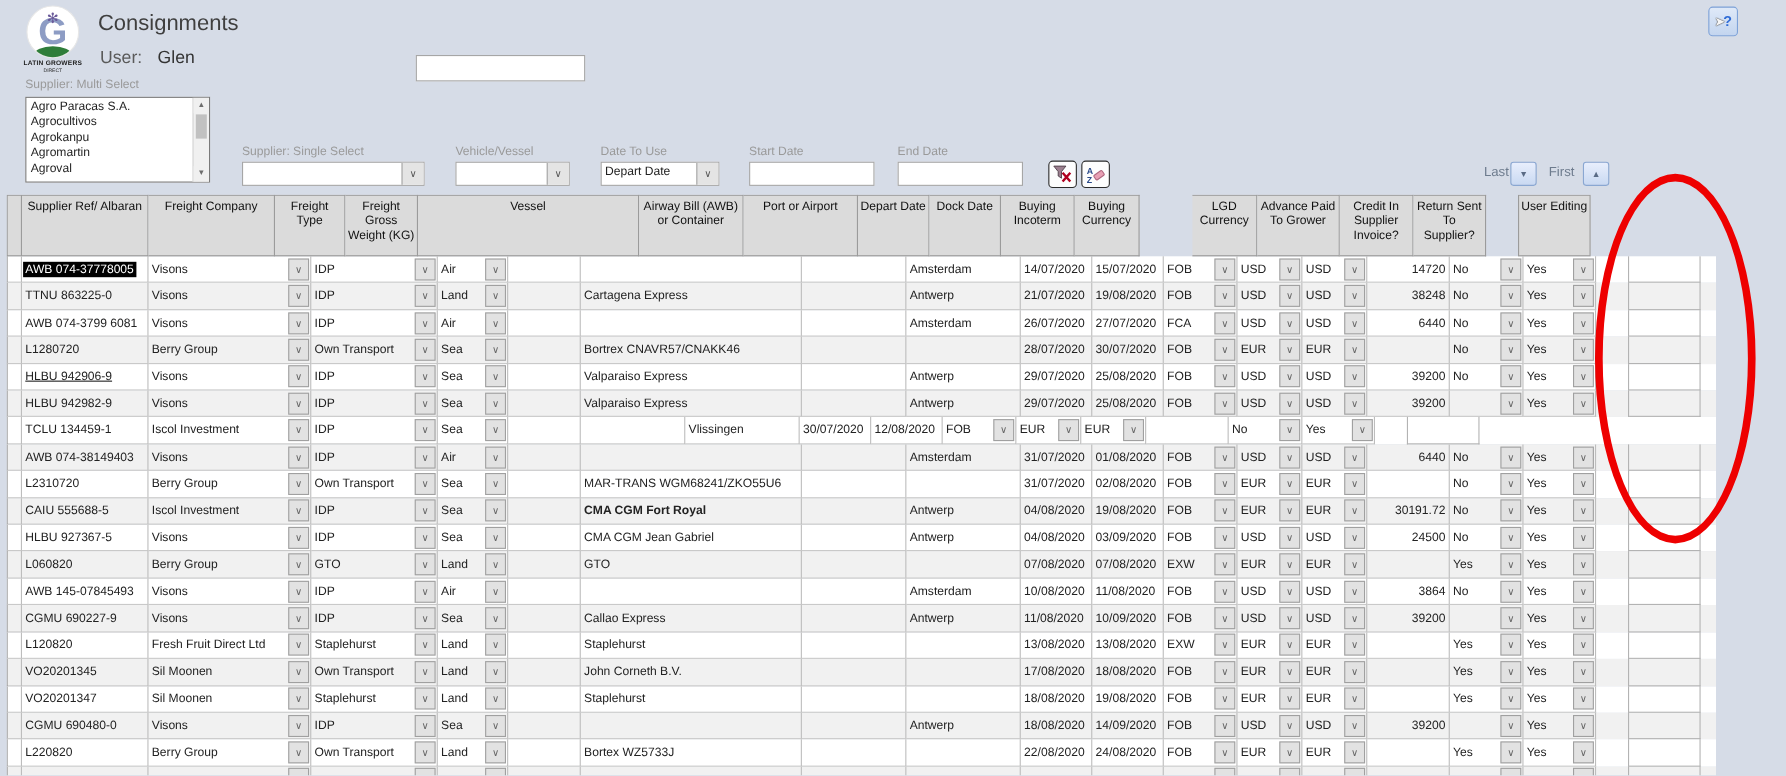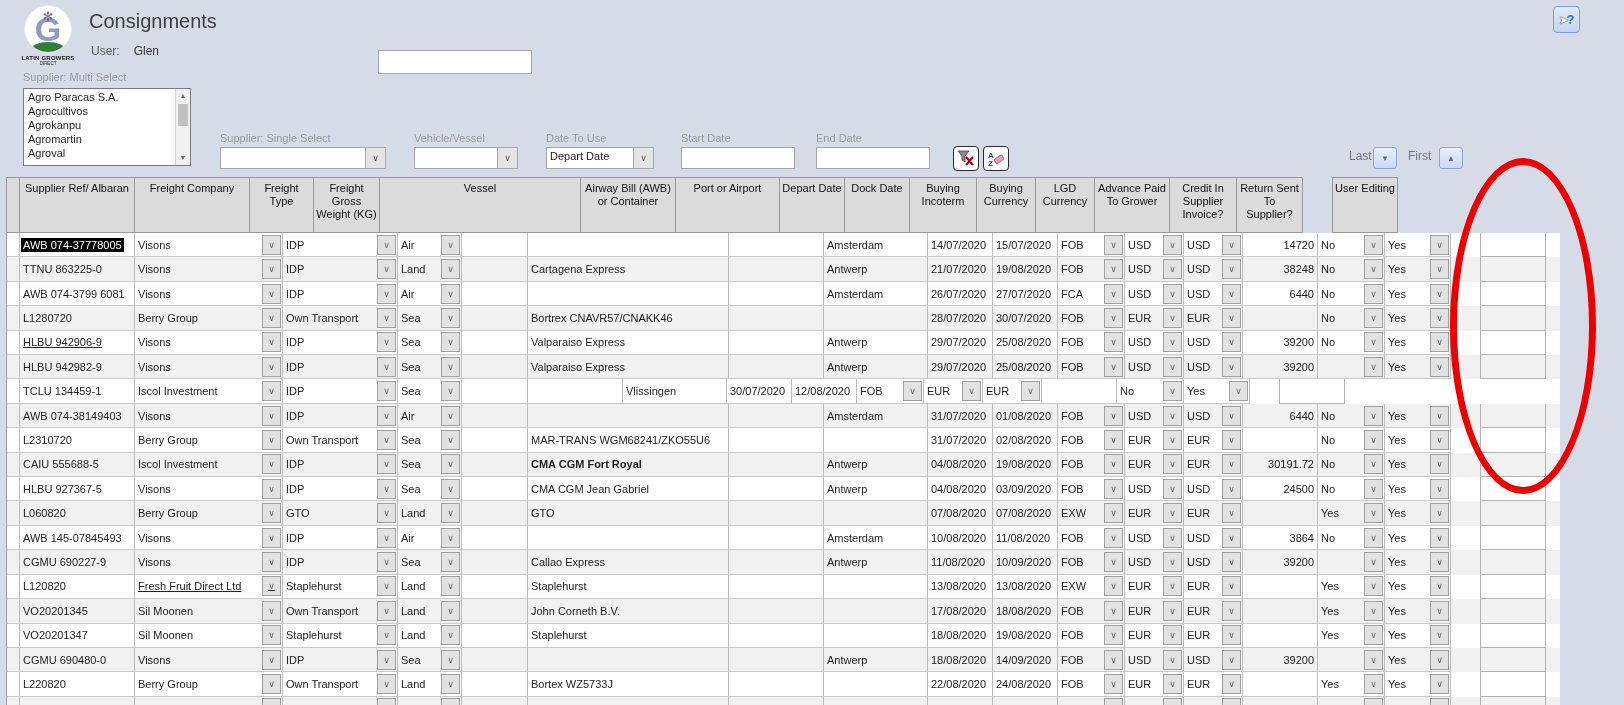--- a/index.html
+++ b/index.html
@@ -11,21 +11,21 @@
   .logo{position:absolute;left:20px;top:5px;width:56px;text-align:center;}
   .logo .circ{width:46px;height:46px;border-radius:50%;background:#fff;margin:0 auto;
     position:relative;overflow:hidden;border:1px solid #e7e7e7;}
   .logo .g{position:absolute;left:0;top:0;width:100%;height:100%;
     font-size:34px;font-weight:bold;color:#8d9cc4;line-height:46px;}
   .logo .mound{position:absolute;left:6px;bottom:-6px;width:34px;height:16px;background:#2f7d3a;border-radius:50%;}
   .logo .plant{position:absolute;left:0;top:4px;width:100%;font-size:13px;color:#6b5b9a;line-height:13px;}
   .logo .brand{font-size:6px;font-weight:bold;color:#1c1c1c;letter-spacing:.2px;margin-top:2px;}
   .logo .brand2{font-size:4.5px;color:#1c1c1c;}
   .apptitle{position:absolute;left:89px;top:10px;font-size:20px;color:#3f3f3f;}
-  .userline{position:absolute;left:91px;top:44px;font-size:12px;color:#5a5a5a;}
+  .userline{position:absolute;left:91px;top:44px;font-size:16px;color:#5a5a5a;}
   .userline .uval{margin-left:14px;color:#333;}
   .toptext{position:absolute;left:378px;top:50px;width:146px;height:20px;background:#fff;
     border:1px solid #a6a6a6;font-size:11px;padding:1px 3px;}
   .helpbtn{position:absolute;left:1553px;top:6px;width:25px;height:25px;border-radius:4px;
     background:linear-gradient(#dfe9f8,#c3d5ef);border:1px solid #7da2d9;
     display:flex;align-items:center;justify-content:center;font-size:13px;}
   .helpbtn .cur{color:#f5f5f5;text-shadow:0 0 1px #333,0 0 1px #333;font-size:12px;}
   .helpbtn .q{color:#2e6bd6;font-weight:bold;margin-left:-2px;}
   
   .glabel{position:absolute;font-size:11px;color:#9a9a9a;}
@@ -170,21 +170,21 @@
       <div class="hcell" style="width: 115px; flex: 0 0 115px;">Freight Company</div>
       <div class="hcell" style="width: 64px; flex: 0 0 64px;">Freight Type</div>
       <div class="hcell" style="width: 66px; flex: 0 0 66px;">Freight Gross Weight (KG)</div>
       <div class="hcell" style="width: 201px; flex: 0 0 201px;">Vessel</div>
       <div class="hcell" style="width: 95px; flex: 0 0 95px;">Airway Bill (AWB) or Container</div>
       <div class="hcell" style="width: 104px; flex: 0 0 104px;">Port or Airport</div>
       <div class="hcell" style="width: 65px; flex: 0 0 65px;">Depart Date</div>
       <div class="hcell" style="width: 65px; flex: 0 0 65px;">Dock Date</div>
       <div class="hcell" style="width: 67px; flex: 0 0 67px;">Buying Incoterm</div>
       <div class="hcell" style="width: 59px; flex: 0 0 59px;">Buying Currency</div>
-      <div class="hcell" style="width: 59px; flex: 0 0 59px;">LGD Currency</div>
+      <div class="hcell" style="width: 59px; flex: 0 0 59px; margin-left: 48px;">LGD Currency</div>
       <div class="hcell" style="width: 75px; flex: 0 0 75px;">Advance Paid To Grower</div>
       <div class="hcell" style="width: 67px; flex: 0 0 67px;">Credit In Supplier Invoice?</div>
       <div class="hcell" style="width: 66px; flex: 0 0 66px;">Return Sent To Supplier?</div>
       <div class="hgap" style="width: 29px; flex: 0 0 29px;"></div>
       <div class="hcell solo" style="width: 66px; flex: 0 0 66px;">User Editing</div>
       <div class="hgap" style="width: 14px; flex: 0 0 14px;"></div>
     </div>
   <div id="bodyRows">
       <div class="trow even">
         <div class="cell first" style="width: 14px; flex: 0 0 14px;"></div>
@@ -1049,21 +1049,21 @@
         </div>
         <div class="gapcell" style="width: 29px; flex: 0 0 29px;"></div>
         <div class="cell uebox" style="width: 66px; flex: 0 0 66px;"></div>
         <div class="gapcell" style="width: 14px; flex: 0 0 14px;"></div>
       </div>
       <div class="trow even">
         <div class="cell first" style="width: 14px; flex: 0 0 14px;"></div>
         <div class="cell" style="width: 115px; flex: 0 0 115px;">
           <span class="txt">L120820</span>
         </div>
-        <div class="cell combo" style="width: 148px; flex: 0 0 148px; text-decoration: underline;">
+        <div class="cell combo" style="width: 148px; flex: 0 0 148px;">
           <span class="val">Fresh Fruit Direct Ltd</span>
           <span class="ddbtn">∨</span>
         </div>
         <div class="cell combo" style="width: 115px; flex: 0 0 115px;">
           <span class="val">Staplehurst</span>
           <span class="ddbtn">∨</span>
         </div>
         <div class="cell combo" style="width: 64px; flex: 0 0 64px;">
           <span class="val">Land</span>
           <span class="ddbtn">∨</span>

